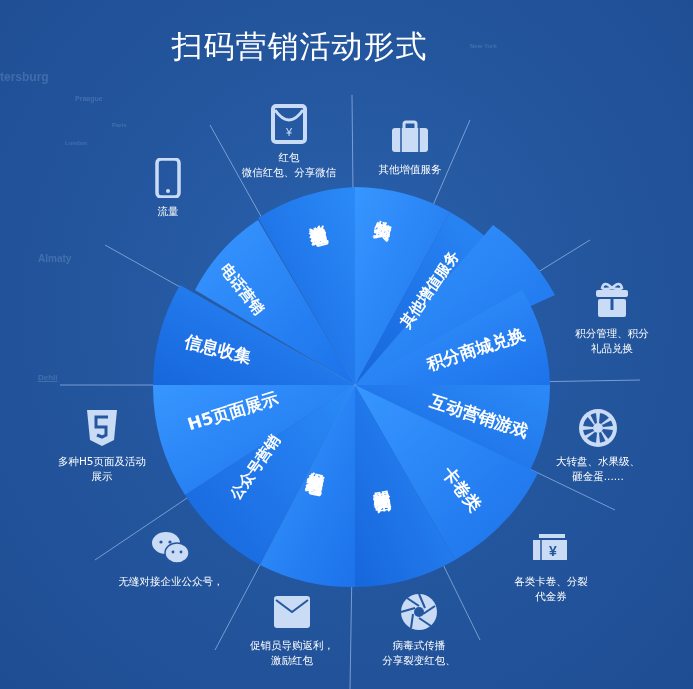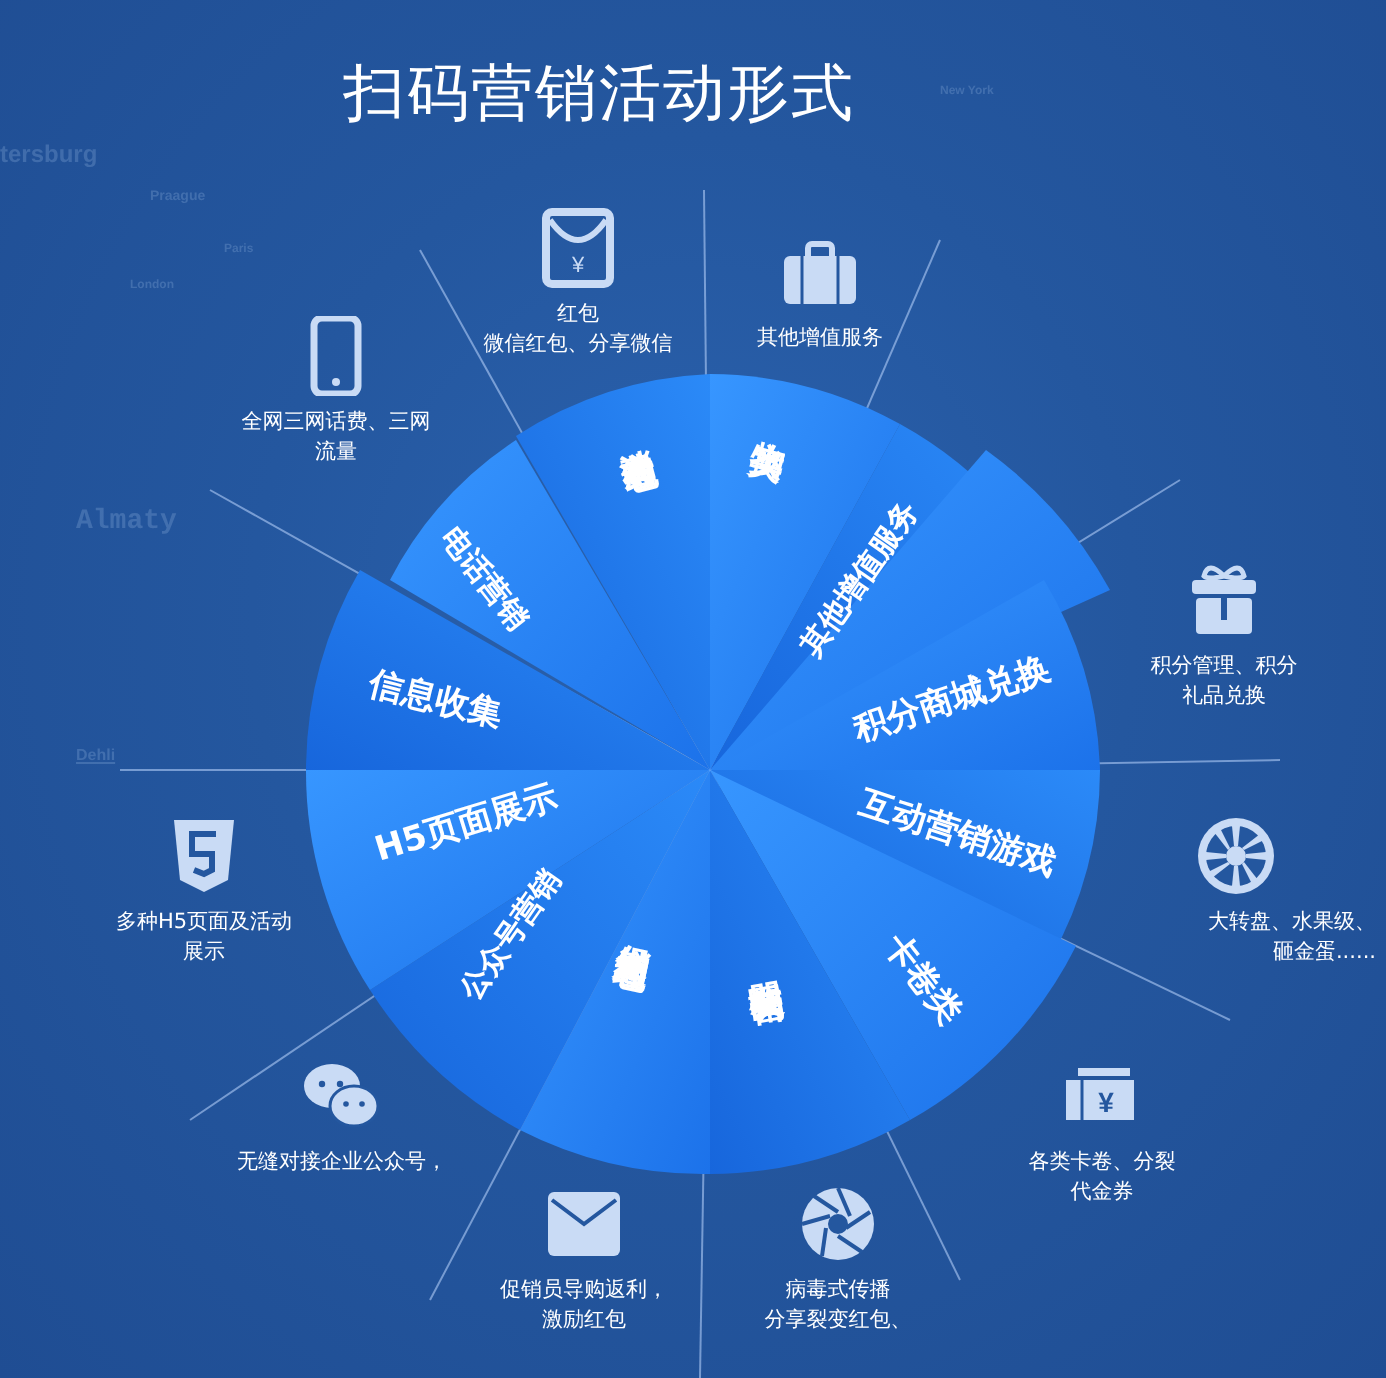--- a/index.html
+++ b/index.html
@@ -16,21 +16,21 @@
 </style>
 </head>
 <body>
 
 <div class="stage">
 
   <div class="bg-city" style="left:0;top:70px;font-size:12px;">tersburg</div>
   <div class="bg-city" style="left:75px;top:95px;font-size:7px;">Praague</div>
   <div class="bg-city" style="left:112px;top:122px;font-size:6px;">Paris</div>
   <div class="bg-city" style="left:65px;top:140px;font-size:6px;">London</div>
-  <div class="bg-city" style="left:38px;top:253px;font-size:14px;font-family:Liberation Mono, monospace;">Almaty</div>
+  <div class="bg-city" style="left:38px;top:253px;font-size:10px;">Almaty</div>
   <div class="bg-city" style="left:38px;top:373px;font-size:8px;text-decoration:underline;">Dehli</div>
   <div class="bg-city" style="left:470px;top:43px;font-size:6px;">New York</div>
 
   <h1 class="title" style="margin:0;font-weight:normal;">扫码营销活动形式</h1>
 
   <svg class="wheel" width="693" height="689" viewBox="0 0 693 689">
     <defs>
       <linearGradient id="gA" x1="0" y1="0" x2="1" y2="1">
         <stop offset="0" stop-color="#3796ff"></stop>
           <stop offset="1" stop-color="#1c72ea"></stop>
@@ -107,21 +107,21 @@
   <div class="callout" style="left:542px;top:280px;">
     <svg class="ic" viewBox="0 0 40 40">
         <path d="M20 8 Q12 0 10 8 Q12 10 20 8 Q28 0 30 8 Q28 10 20 8" fill="none" stroke="#c9dbf5" stroke-width="2.5"></path>
         <rect x="4" y="10" width="32" height="7" rx="2" fill="#c9dbf5"></rect>
         <rect x="6" y="19" width="28" height="18" rx="2" fill="#c9dbf5"></rect>
         <line x1="20" y1="17" x2="20" y2="30" stroke="#24579f" stroke-width="3"></line>
       </svg>
     <div>积分管理、积分</div>
     <div>礼品兑换</div>
   </div>
-  <div class="callout" style="left:548px;top:408px;text-align:right;">
+  <div class="callout" style="left:528px;top:408px;">
     <svg class="ic" viewBox="0 0 40 40">
         <circle cx="20" cy="20" r="19" fill="#c9dbf5"></circle>
         <circle cx="20" cy="20" r="15" fill="#24579f"></circle>
         <g fill="#c9dbf5">
           <circle cx="20" cy="20" r="5"></circle>
           <path d="M18 5 L22 5 L21 15 L19 15Z"></path>
           <path d="M18 35 L22 35 L21 25 L19 25Z"></path>
           <path d="M5 18 L5 22 L15 21 L15 19Z"></path>
           <path d="M35 18 L35 22 L25 21 L25 19Z"></path>
           <path d="M9 8 L12 6 L17 16 L16 17Z"></path>
@@ -184,17 +184,16 @@
         <path d="M26 9 L14 9 L14 19 L24 19 L24 27 L20 29 L15 27" fill="none" stroke="#24579f" stroke-width="3"></path>
       </svg>
     <div>多种H5页面及活动</div>
     <div>展示</div>
   </div>
   <div class="callout" style="left:98px;top:158px;">
     <svg class="ic" viewBox="0 0 40 40">
         <rect x="9" y="1" width="22" height="38" rx="4" fill="none" stroke="#c9dbf5" stroke-width="3.5"></rect>
         <circle cx="20" cy="33" r="2" fill="#c9dbf5"></circle>
       </svg>
-    <div>全网三网话费、三网</div>
     <div>流量</div>
   </div>
 
 </div>
 
 </body></html>

